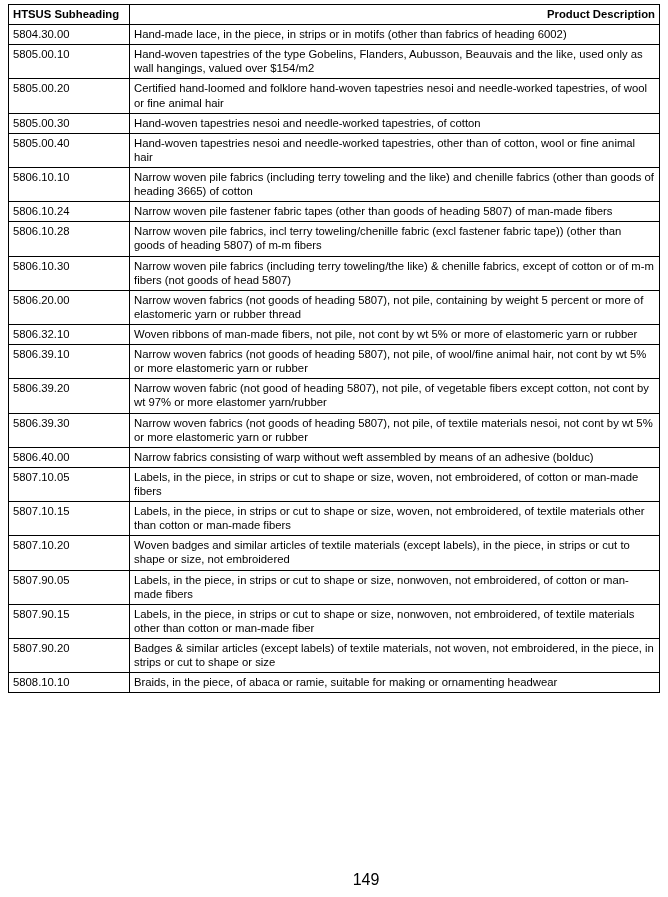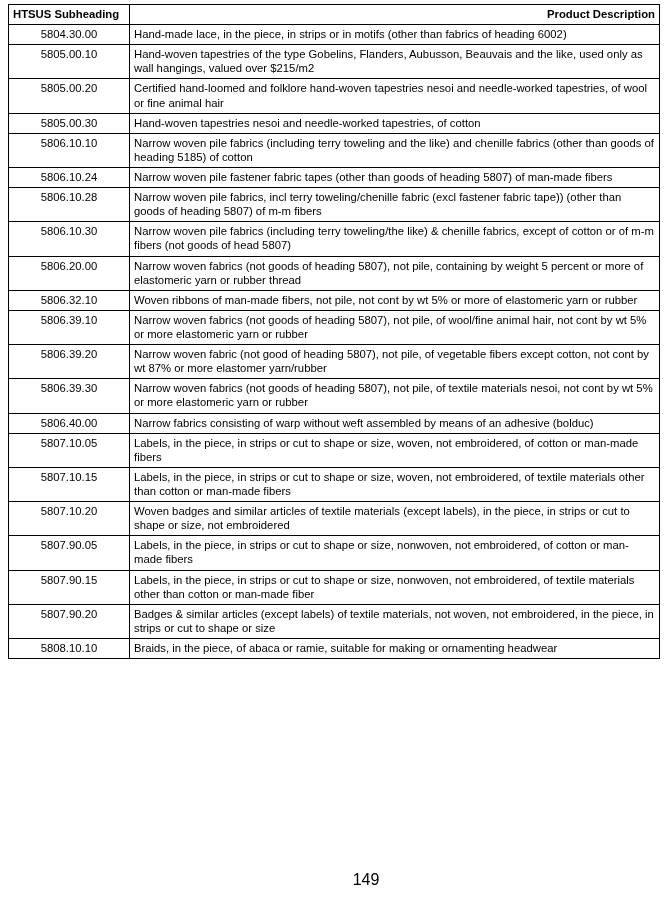--- a/index.html
+++ b/index.html
@@ -43,21 +43,20 @@
     text-align: left;
     vertical-align: top;
   }
   th.col-desc {
     text-align: right;
     vertical-align: middle;
   }
   td.code {
     width: 112px;
     white-space: nowrap;
-    text-align: center;
   }
   td.desc {
     text-align: left;
   }
   .page-number {
     position: absolute;
     bottom: 8px;
     left: 0;
     width: 668px;
     text-align: center;
@@ -76,33 +75,37 @@
         <th class="col-desc">Product Description</th>
       </tr>
     </thead>
     <tbody id="table-body">
         <tr>
           <td class="code">5804.30.00</td>
           <td class="desc">Hand-made lace, in the piece, in strips or in motifs (other than fabrics of heading 6002)</td>
         </tr>
         <tr>
           <td class="code">5805.00.10</td>
-          <td class="desc">Hand-woven tapestries of the type Gobelins, Flanders, Aubusson, Beauvais and the like, used only as wall hangings, valued over $215/m2</td>
+          <td class="desc">Hand-woven tapestries of the type Gobelins, Flanders, Aubusson, Beauvais and the like, used only as wall hangings, valued over $154/m2</td>
         </tr>
         <tr>
           <td class="code">5805.00.20</td>
           <td class="desc">Certified hand-loomed and folklore hand-woven tapestries nesoi and needle-worked tapestries, of wool or fine animal hair</td>
         </tr>
         <tr>
           <td class="code">5805.00.30</td>
           <td class="desc">Hand-woven tapestries nesoi and needle-worked tapestries, of cotton</td>
         </tr>
         <tr>
+          <td class="code">5805.00.40</td>
+          <td class="desc">Hand-woven tapestries nesoi and needle-worked tapestries, other than of cotton, wool or fine animal hair</td>
+        </tr>
+        <tr>
           <td class="code">5806.10.10</td>
-          <td class="desc">Narrow woven pile fabrics (including terry toweling and the like) and chenille fabrics (other than goods of heading 5185) of cotton</td>
+          <td class="desc">Narrow woven pile fabrics (including terry toweling and the like) and chenille fabrics (other than goods of heading 3665) of cotton</td>
         </tr>
         <tr>
           <td class="code">5806.10.24</td>
           <td class="desc">Narrow woven pile fastener fabric tapes (other than goods of heading 5807) of man-made fibers</td>
         </tr>
         <tr>
           <td class="code">5806.10.28</td>
           <td class="desc">Narrow woven pile fabrics, incl terry toweling/chenille fabric (excl fastener fabric tape)) (other than goods of heading 5807) of m-m fibers</td>
         </tr>
         <tr>
@@ -116,21 +119,21 @@
         <tr>
           <td class="code">5806.32.10</td>
           <td class="desc">Woven ribbons of man-made fibers, not pile, not cont by wt 5% or more of elastomeric yarn or rubber</td>
         </tr>
         <tr>
           <td class="code">5806.39.10</td>
           <td class="desc">Narrow woven fabrics (not goods of heading 5807), not pile, of wool/fine animal hair, not cont by wt 5% or more elastomeric yarn or rubber</td>
         </tr>
         <tr>
           <td class="code">5806.39.20</td>
-          <td class="desc">Narrow woven fabric (not good of heading 5807), not pile, of vegetable fibers except cotton, not cont by wt 87% or more elastomer yarn/rubber</td>
+          <td class="desc">Narrow woven fabric (not good of heading 5807), not pile, of vegetable fibers except cotton, not cont by wt 97% or more elastomer yarn/rubber</td>
         </tr>
         <tr>
           <td class="code">5806.39.30</td>
           <td class="desc">Narrow woven fabrics (not goods of heading 5807), not pile, of textile materials nesoi, not cont by wt 5% or more elastomeric yarn or rubber</td>
         </tr>
         <tr>
           <td class="code">5806.40.00</td>
           <td class="desc">Narrow fabrics consisting of warp without weft assembled by means of an adhesive (bolduc)</td>
         </tr>
         <tr>

